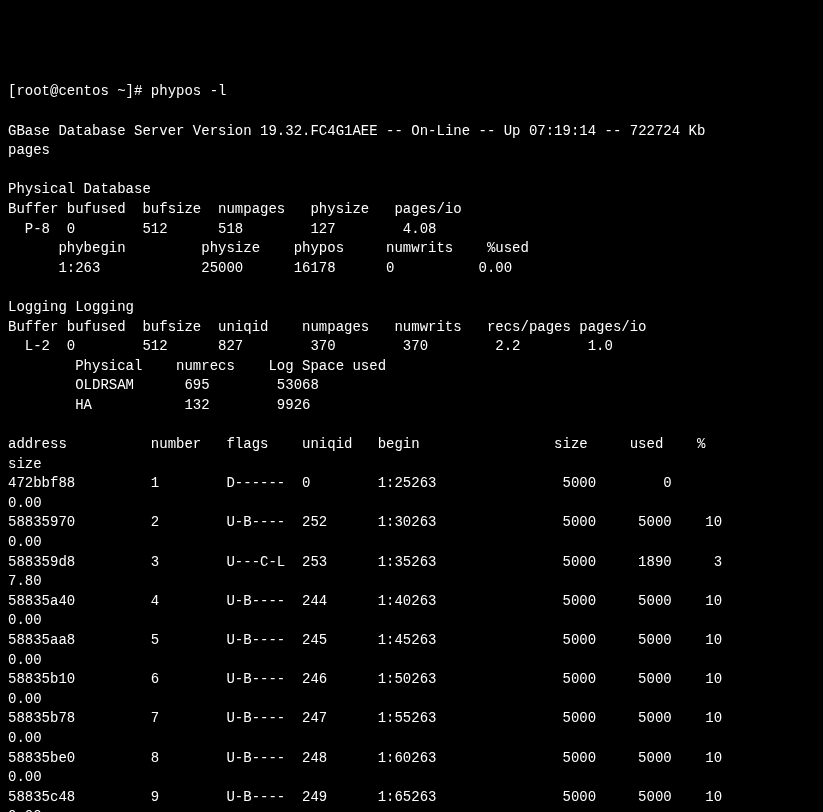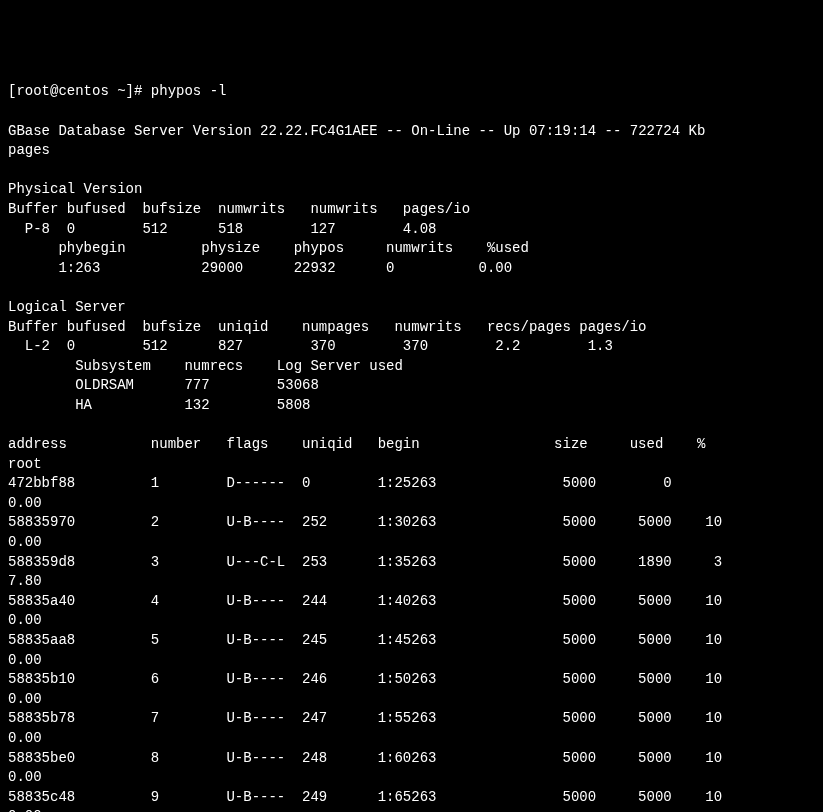--- a/index.html
+++ b/index.html
@@ -18,38 +18,38 @@
       white-space: pre;
     }
   </style>
 </head>
 <body>
 
 
 
 <div class="terminal"><span>[root@centos ~]# </span><span>phypos -l</span>
 
-<span><span>GBase Database Server Version 22.22.FC4G1AEE</span> -- <span>On-Line</span> -- Up <span>07:19:14</span> -- <span>722724 Kb</span></span>
+<span><span>GBase Database Server Version 19.32.FC4G1AEE</span> -- <span>On-Line</span> -- Up <span>07:19:14</span> -- <span>722724 Kb</span></span>
 <span>pages</span>
 
-<span>Physical Version</span>
-<span>Buffer bufused  bufsize  numwrits   numwrits   pages/io</span>
+<span>Physical Database</span>
+<span>Buffer bufused  bufsize  numpages   physize   pages/io</span>
 <span>  P-8  0        512      518        127        4.08</span>
 <span>      phybegin         physize    phypos     numwrits    %used</span>
-<span>      1:263            29000      22932      0          0.00</span>
+<span>      1:263            25000      16178      0          0.00</span>
 
-<span>Logical Server</span>
+<span>Logging Logging</span>
 <span>Buffer bufused  bufsize  uniqid    numpages   numwrits   recs/pages pages/io</span>
-<span>  L-2  0        512      827        370        370        2.2        1.3</span>
-<span>        Subsystem    numrecs    Log Server used</span>
-<span>        OLDRSAM      777        53068</span>
-<span>        HA           132        5808</span>
+<span>  L-2  0        512      827        370        370        2.2        1.0</span>
+<span>        Physical    numrecs    Log Space used</span>
+<span>        OLDRSAM      695        53068</span>
+<span>        HA           132        9926</span>
 
 <span>address          number   flags    uniqid   begin                size     used    %</span>
-<span>root</span>
+<span>size</span>
 <span id="log-rows">472bbf88         1        D------  0        1:25263               5000        0      
 0.00
 58835970         2        U-B----  252      1:30263               5000     5000    10
 0.00
 588359d8         3        U---C-L  253      1:35263               5000     1890     3
 7.80
 58835a40         4        U-B----  244      1:40263               5000     5000    10
 0.00
 58835aa8         5        U-B----  245      1:45263               5000     5000    10
 0.00

